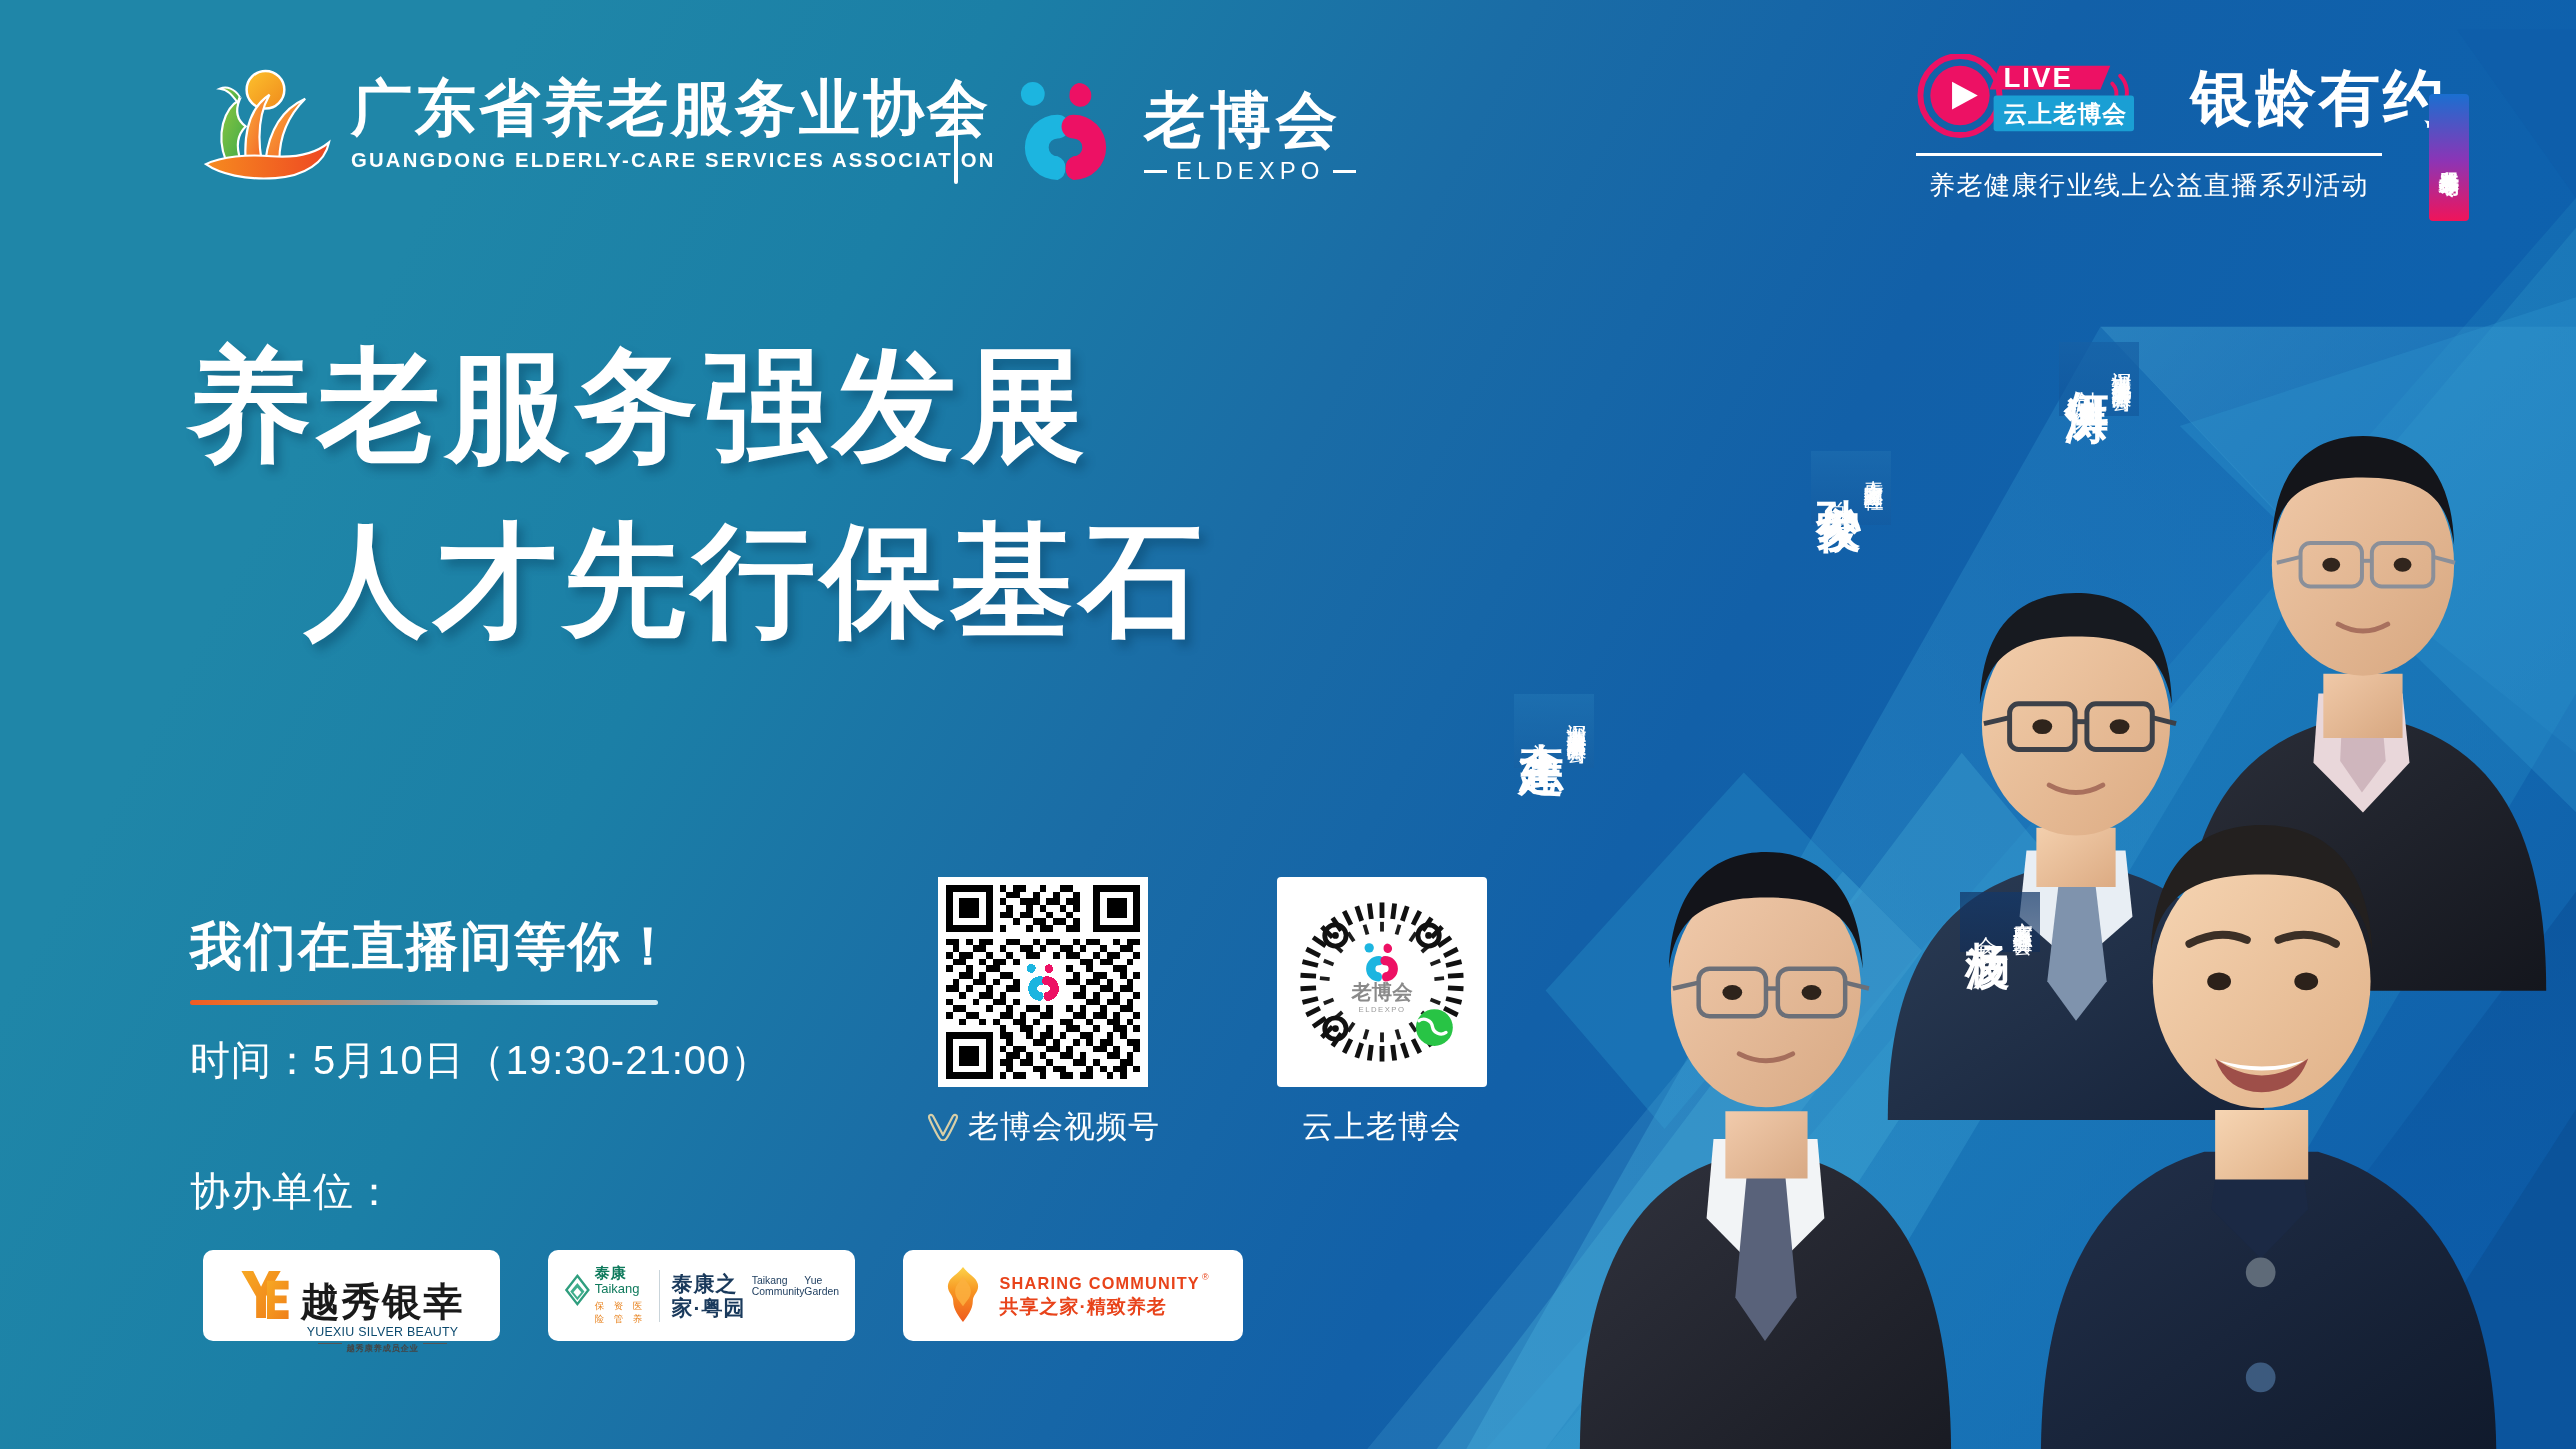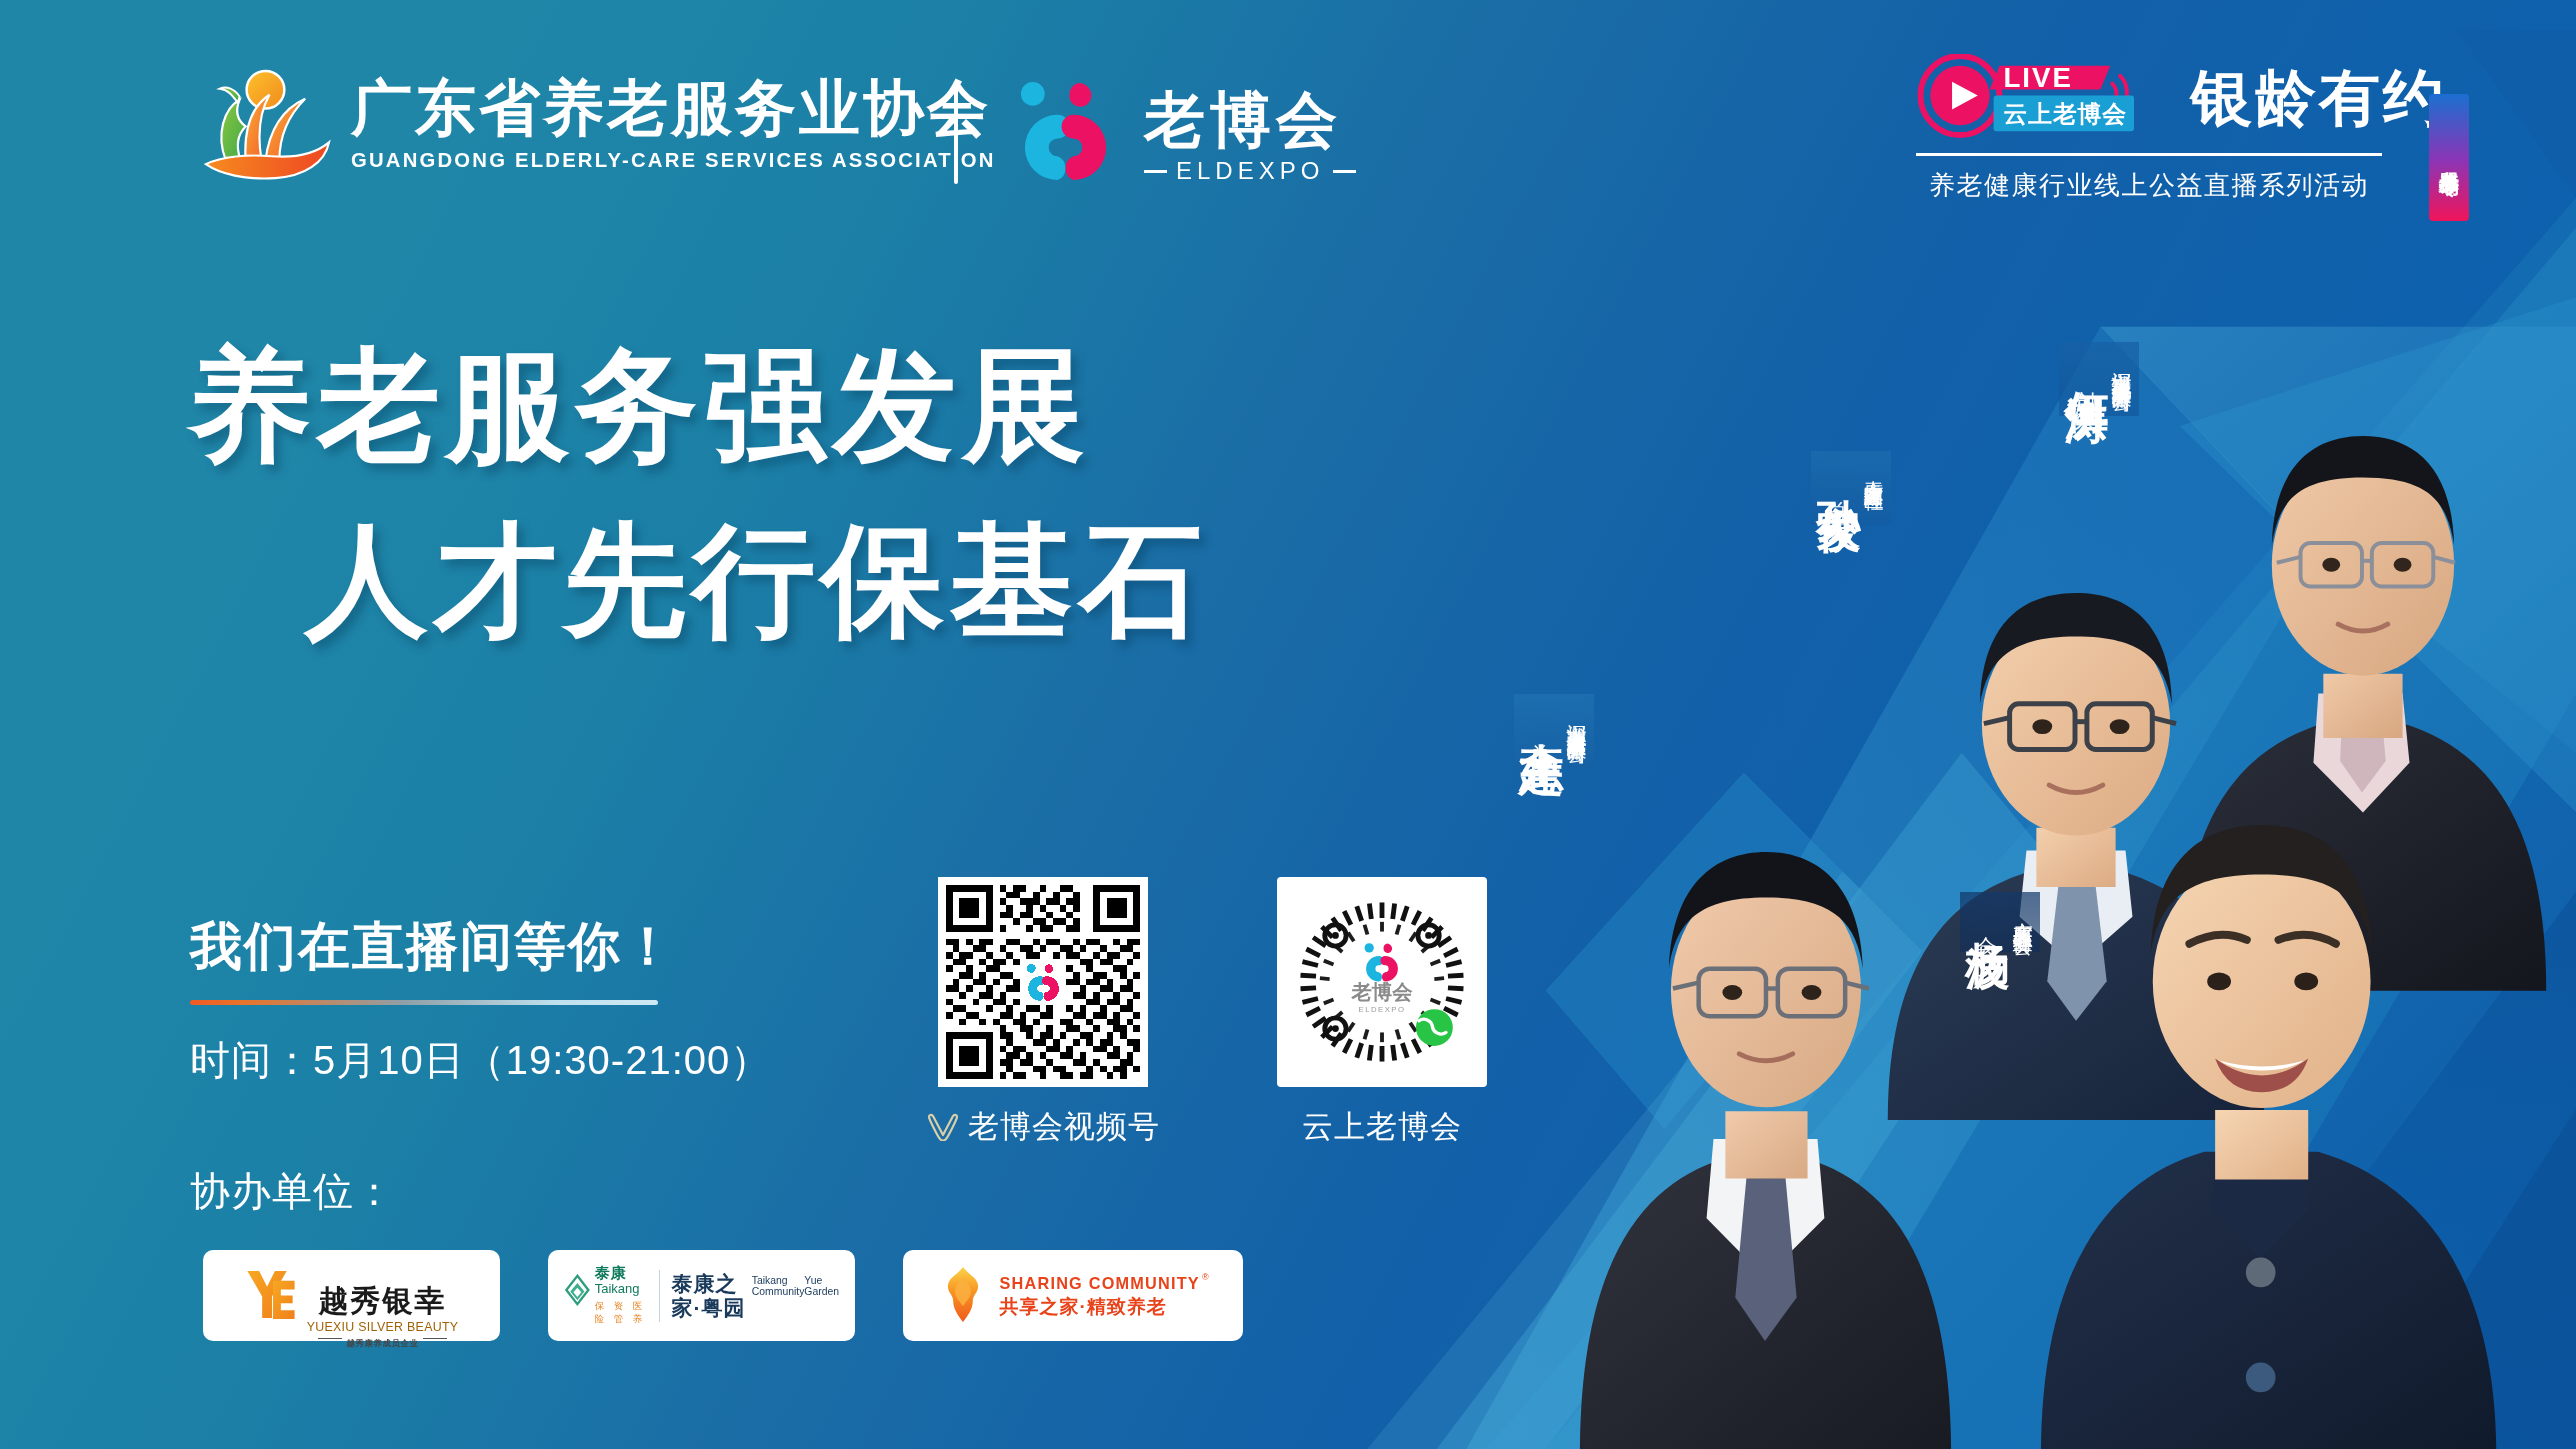--- a/index.html
+++ b/index.html
@@ -123,22 +123,22 @@
     height: 91px; display: flex; align-items: center; justify-content: center;
     padding: 0 16px;
   }
   .sp1 { width: 297px; }
   .sp2 { width: 307px; }
   .sp3 { width: 340px; }
 
   
   .sp1-inner { display: flex; align-items: center; gap: 10px; }
   .sp1-text { display: flex; flex-direction: column; align-items: center; }
-  .sp1-cn { font-size: 30px; font-weight: bold; color: #1a1a1a; letter-spacing: 2px; line-height: 1; margin-top: 44px; }
-  .sp1-en { font-size: 12.4px; color: #a16207; letter-spacing: 0.3px; margin-top: 4px; }
+  .sp1-cn { font-size: 39px; font-weight: bold; color: #1a1a1a; letter-spacing: 2px; line-height: 1; margin-top: 44px; }
+  .sp1-en { font-size: 12.4px; color: #0c4a6e; letter-spacing: 0.3px; margin-top: 4px; }
   .sp1-tag-row { display: flex; align-items: flex-start; gap: 5px; margin-top: 4px; font-weight: bold; }
   .sp1-dash { width: 24px; height: 1px; background: #555; }
   .sp1-tag { font-size: 8.4px; color: #444; letter-spacing: 0.6px; }
 
   
   .sp2-inner { display: flex; align-items: center; gap: 12px; }
   .sp2-left { display: flex; align-items: center; gap: 4px; }
   .sp2-brand { display: flex; flex-direction: column; align-items: flex-start; }
   .sp2-cn { font-size: 15px; font-weight: bold; color: #0f7a5c; letter-spacing: 1px; line-height: 1; }
   .sp2-en { font-size: 13px; color: #0f7a5c; line-height: 1; margin-top: 2px; }

